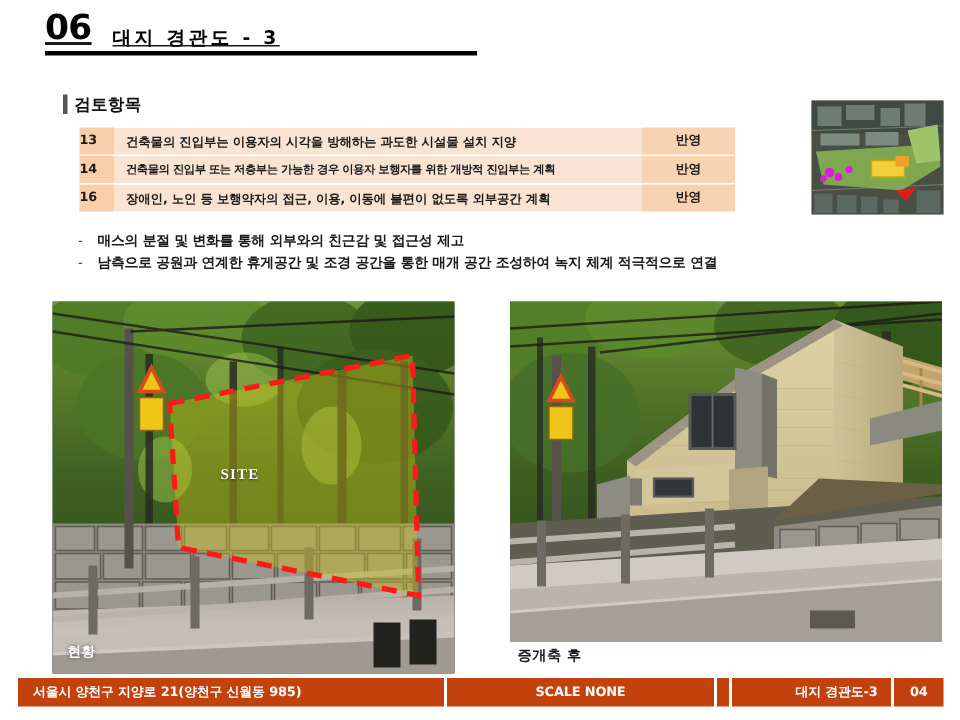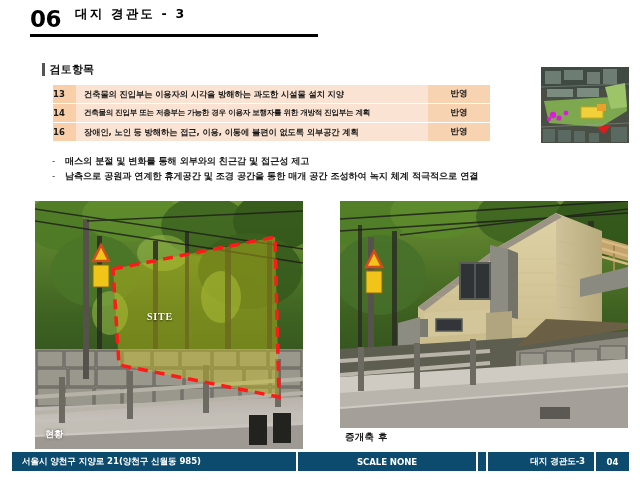--- a/index.html
+++ b/index.html
@@ -20,23 +20,24 @@
   
   .header {
     position: absolute;
     left: 30px;
     top: 8px;
     width: 288px;
     height: 36px;
   }
   .header-row {
     display: flex;
-    align-items: flex-start;
+    align-items: flex-end;
     gap: 14px;
     padding-bottom: 3px;
+    text-decoration: underline;
   }
   .page-num {
     font-size: 23px;
     font-weight: bold;
     letter-spacing: -0.5px;
     color: #000;
     line-height: 1;
   }
   .page-title {
     font-size: 12.5px;
@@ -215,21 +216,21 @@
   .footer {
     position: absolute;
     left: 12px;
     top: 452px;
     width: 617px;
     height: 19px;
     display: flex;
     gap: 2px;
   }
   .footer-cell {
-    background: #0c4a6e;
+    background: #c2410c;
     height: 19px;
     display: flex;
     align-items: center;
     color: #ffffff;
     font-size: 8.6px;
     font-weight: bold;
     letter-spacing: -0.1px;
   }
   .f-address { width: 274px; padding-left: 10px; }
   .f-scale   { width: 178px; justify-content: center; }
@@ -260,21 +261,21 @@
       <td class="col-desc">건축물의 진입부는 이용자의 시각을 방해하는 과도한 시설물 설치 지양</td>
       <td class="col-result">반영</td>
     </tr>
     <tr>
       <td class="col-no">14</td>
       <td class="col-desc tight">건축물의 진입부 또는 저층부는 가능한 경우 이용자 보행자를 위한 개방적 진입부는 계획</td>
       <td class="col-result">반영</td>
     </tr>
     <tr>
       <td class="col-no">16</td>
-      <td class="col-desc">장애인, 노인 등 방해하는 접근, 이용, 이동에 불편이 없도록 외부공간 계획</td>
+      <td class="col-desc">장애인, 노인 등 보행약자의 접근, 이용, 이동에 불편이 없도록 외부공간 계획</td>
       <td class="col-result">반영</td>
     </tr>
   </tbody>
 </table>
 
 <div class="aerial-thumb">
   <svg class="aerial-svg" width="88" height="76" viewBox="0 0 88 76" xmlns="http://www.w3.org/2000/svg">
     <rect width="88" height="76" fill="#4a4f46"></rect>
     <rect x="0" y="0" width="88" height="22" fill="#3f4a42"></rect>
     <g fill="#6e7d74">

